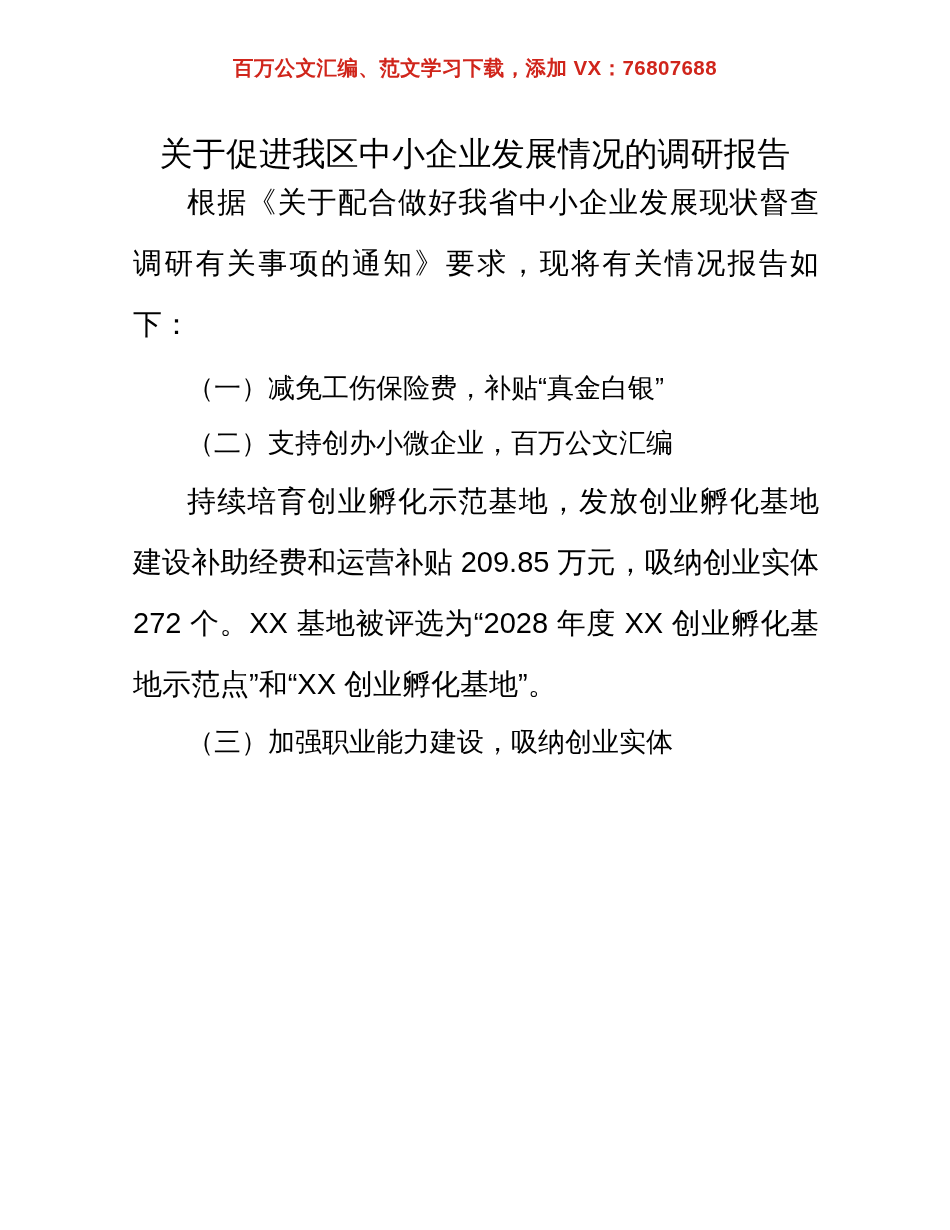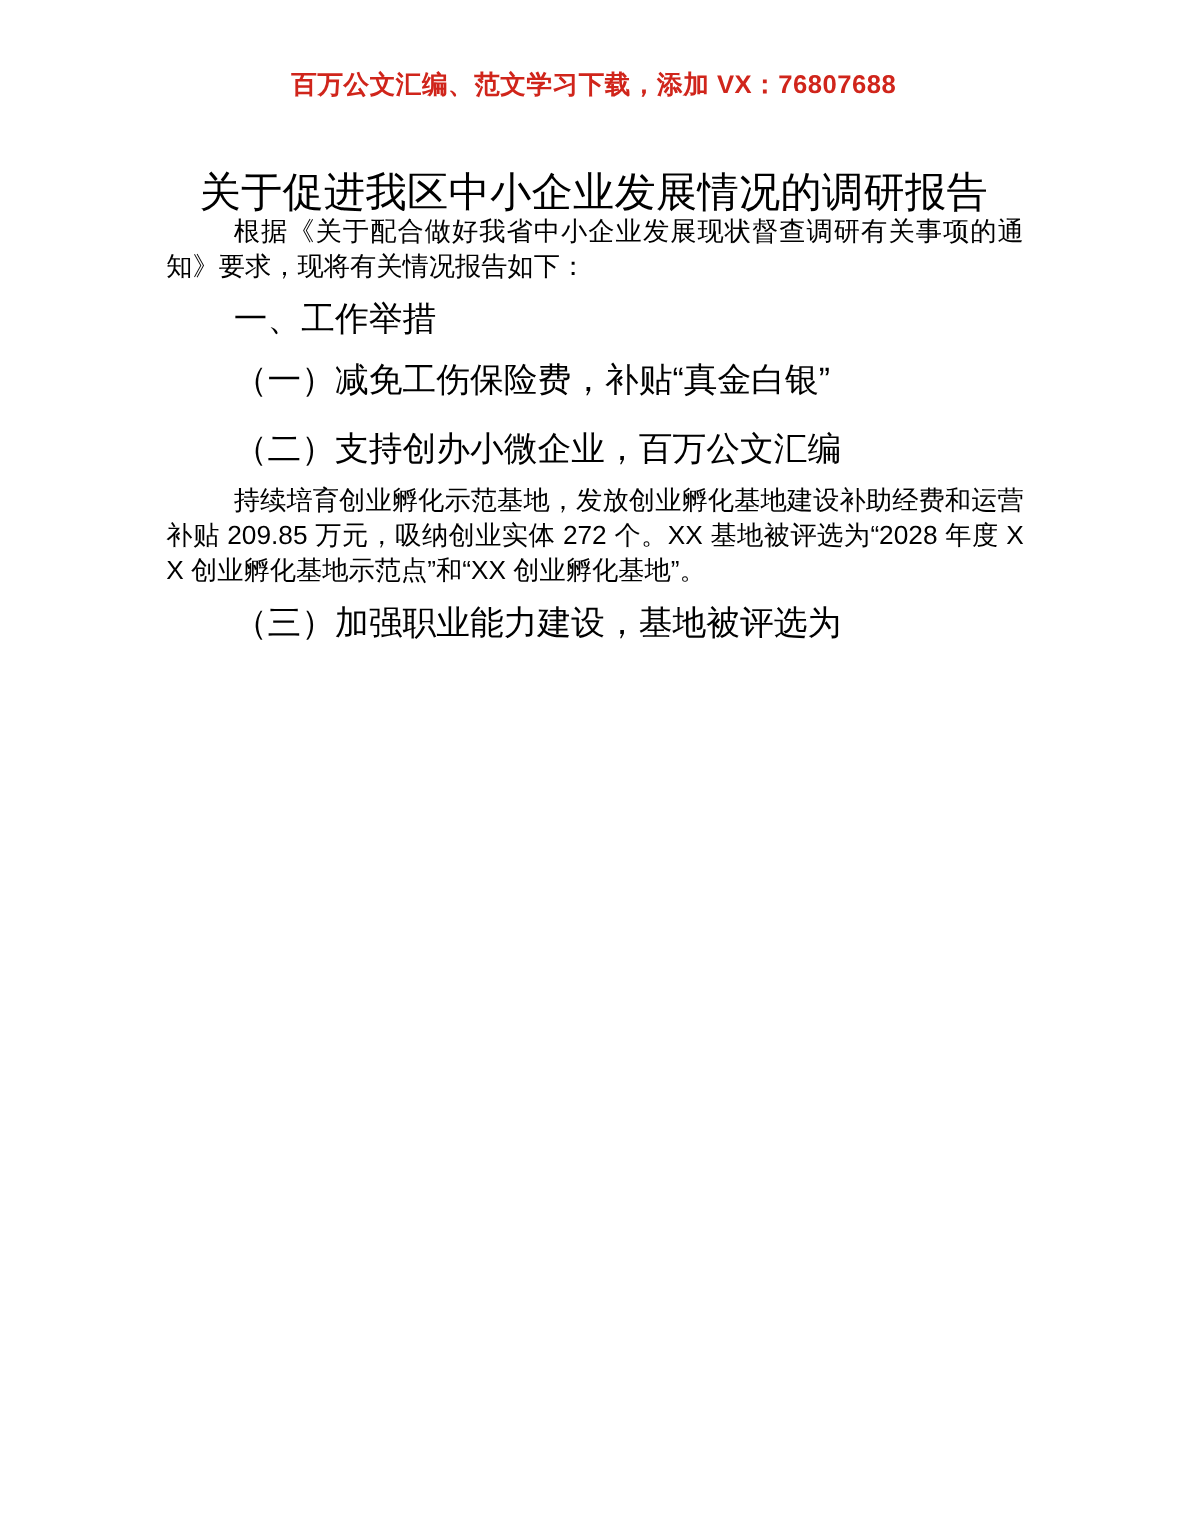--- a/index.html
+++ b/index.html
@@ -55,22 +55,22 @@
 
   
   .body-col {
     position: absolute;
     top: 172px;
     left: 133px;
     width: 686px;
   }
 
   .para {
-    font-size: 21px;
-    line-height: 28px;
+    font-size: 29px;
+    line-height: 61px;
     text-align: justify;
     text-justify: inter-character;
     text-align-last: left;
     margin: 0 0 0 0;
     letter-spacing: 0px;
     word-break: break-all;
   }
 
   .para.indent {
     text-indent: 54px;
@@ -95,39 +95,38 @@
   <div class="promo-header">百万公文汇编、范文学习下载，添加 VX：76807688</div>
 
   <h1 class="doc-title">关于促进我区中小企业发展情况的调研报告</h1>
 
   <div class="body-col">
 
     <p class="para indent">根据《关于配合做好我省中小企业发展现状督查调研有关事项的通知》要求，现将有关情况报告如下：</p>
 
     <div class="gap-sm"></div>
 
-    <p class="heading">一、工作举措</p>
 
     <div class="gap-sm"></div>
 
     <p class="heading">（一）减免工伤保险费，补贴“真金白银”</p>
 
     <div class="gap-sm"></div>
 
 
     <div class="gap-sm"></div>
 
     <p class="heading">（二）支持创办小微企业，百万公文汇编</p>
 
     <div class="gap-sm"></div>
 
     <p class="para indent">持续培育创业孵化示范基地，发放创业孵化基地建设补助经费和运营补贴 209.85 万元，吸纳创业实体 272 个。XX 基地被评选为“2028 年度 XX 创业孵化基地示范点”和“XX 创业孵化基地”。</p>
 
     <div class="gap-sm"></div>
 
-    <p class="heading">（三）加强职业能力建设，基地被评选为</p>
+    <p class="heading">（三）加强职业能力建设，吸纳创业实体</p>
 
     <div class="gap-sm"></div>
 
 
   </div>
 
 </div>
 
 </body></html>

